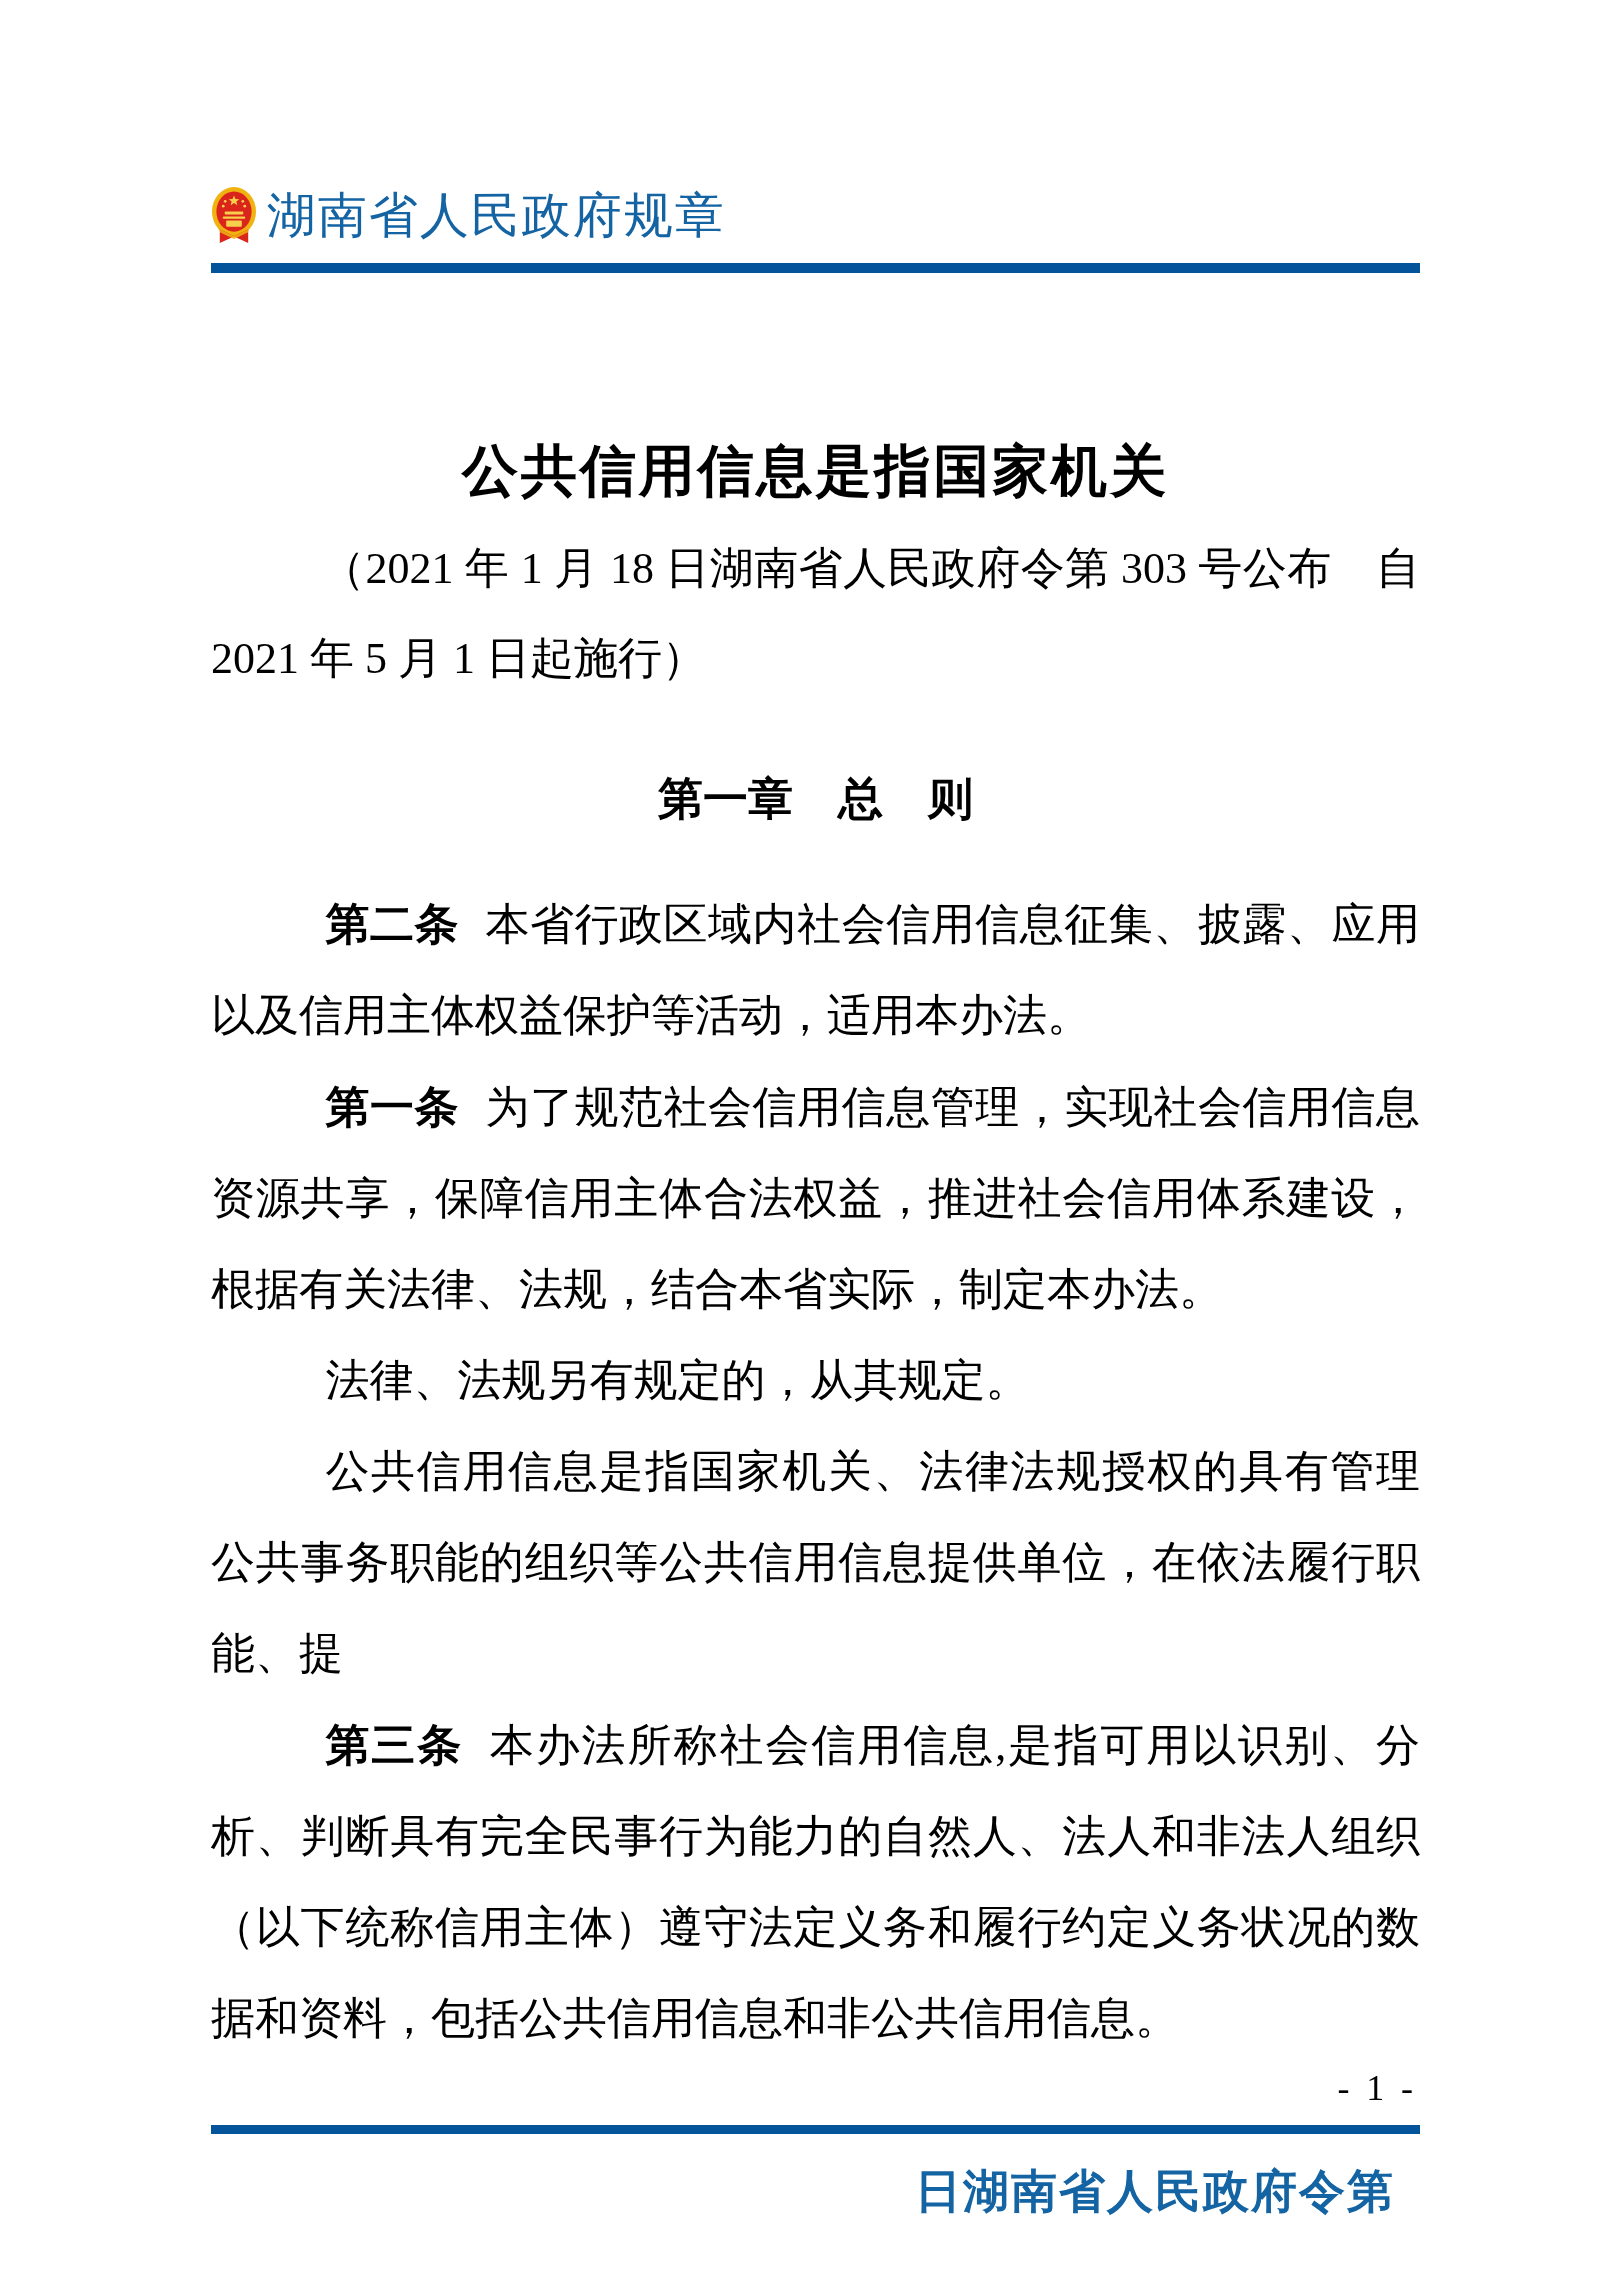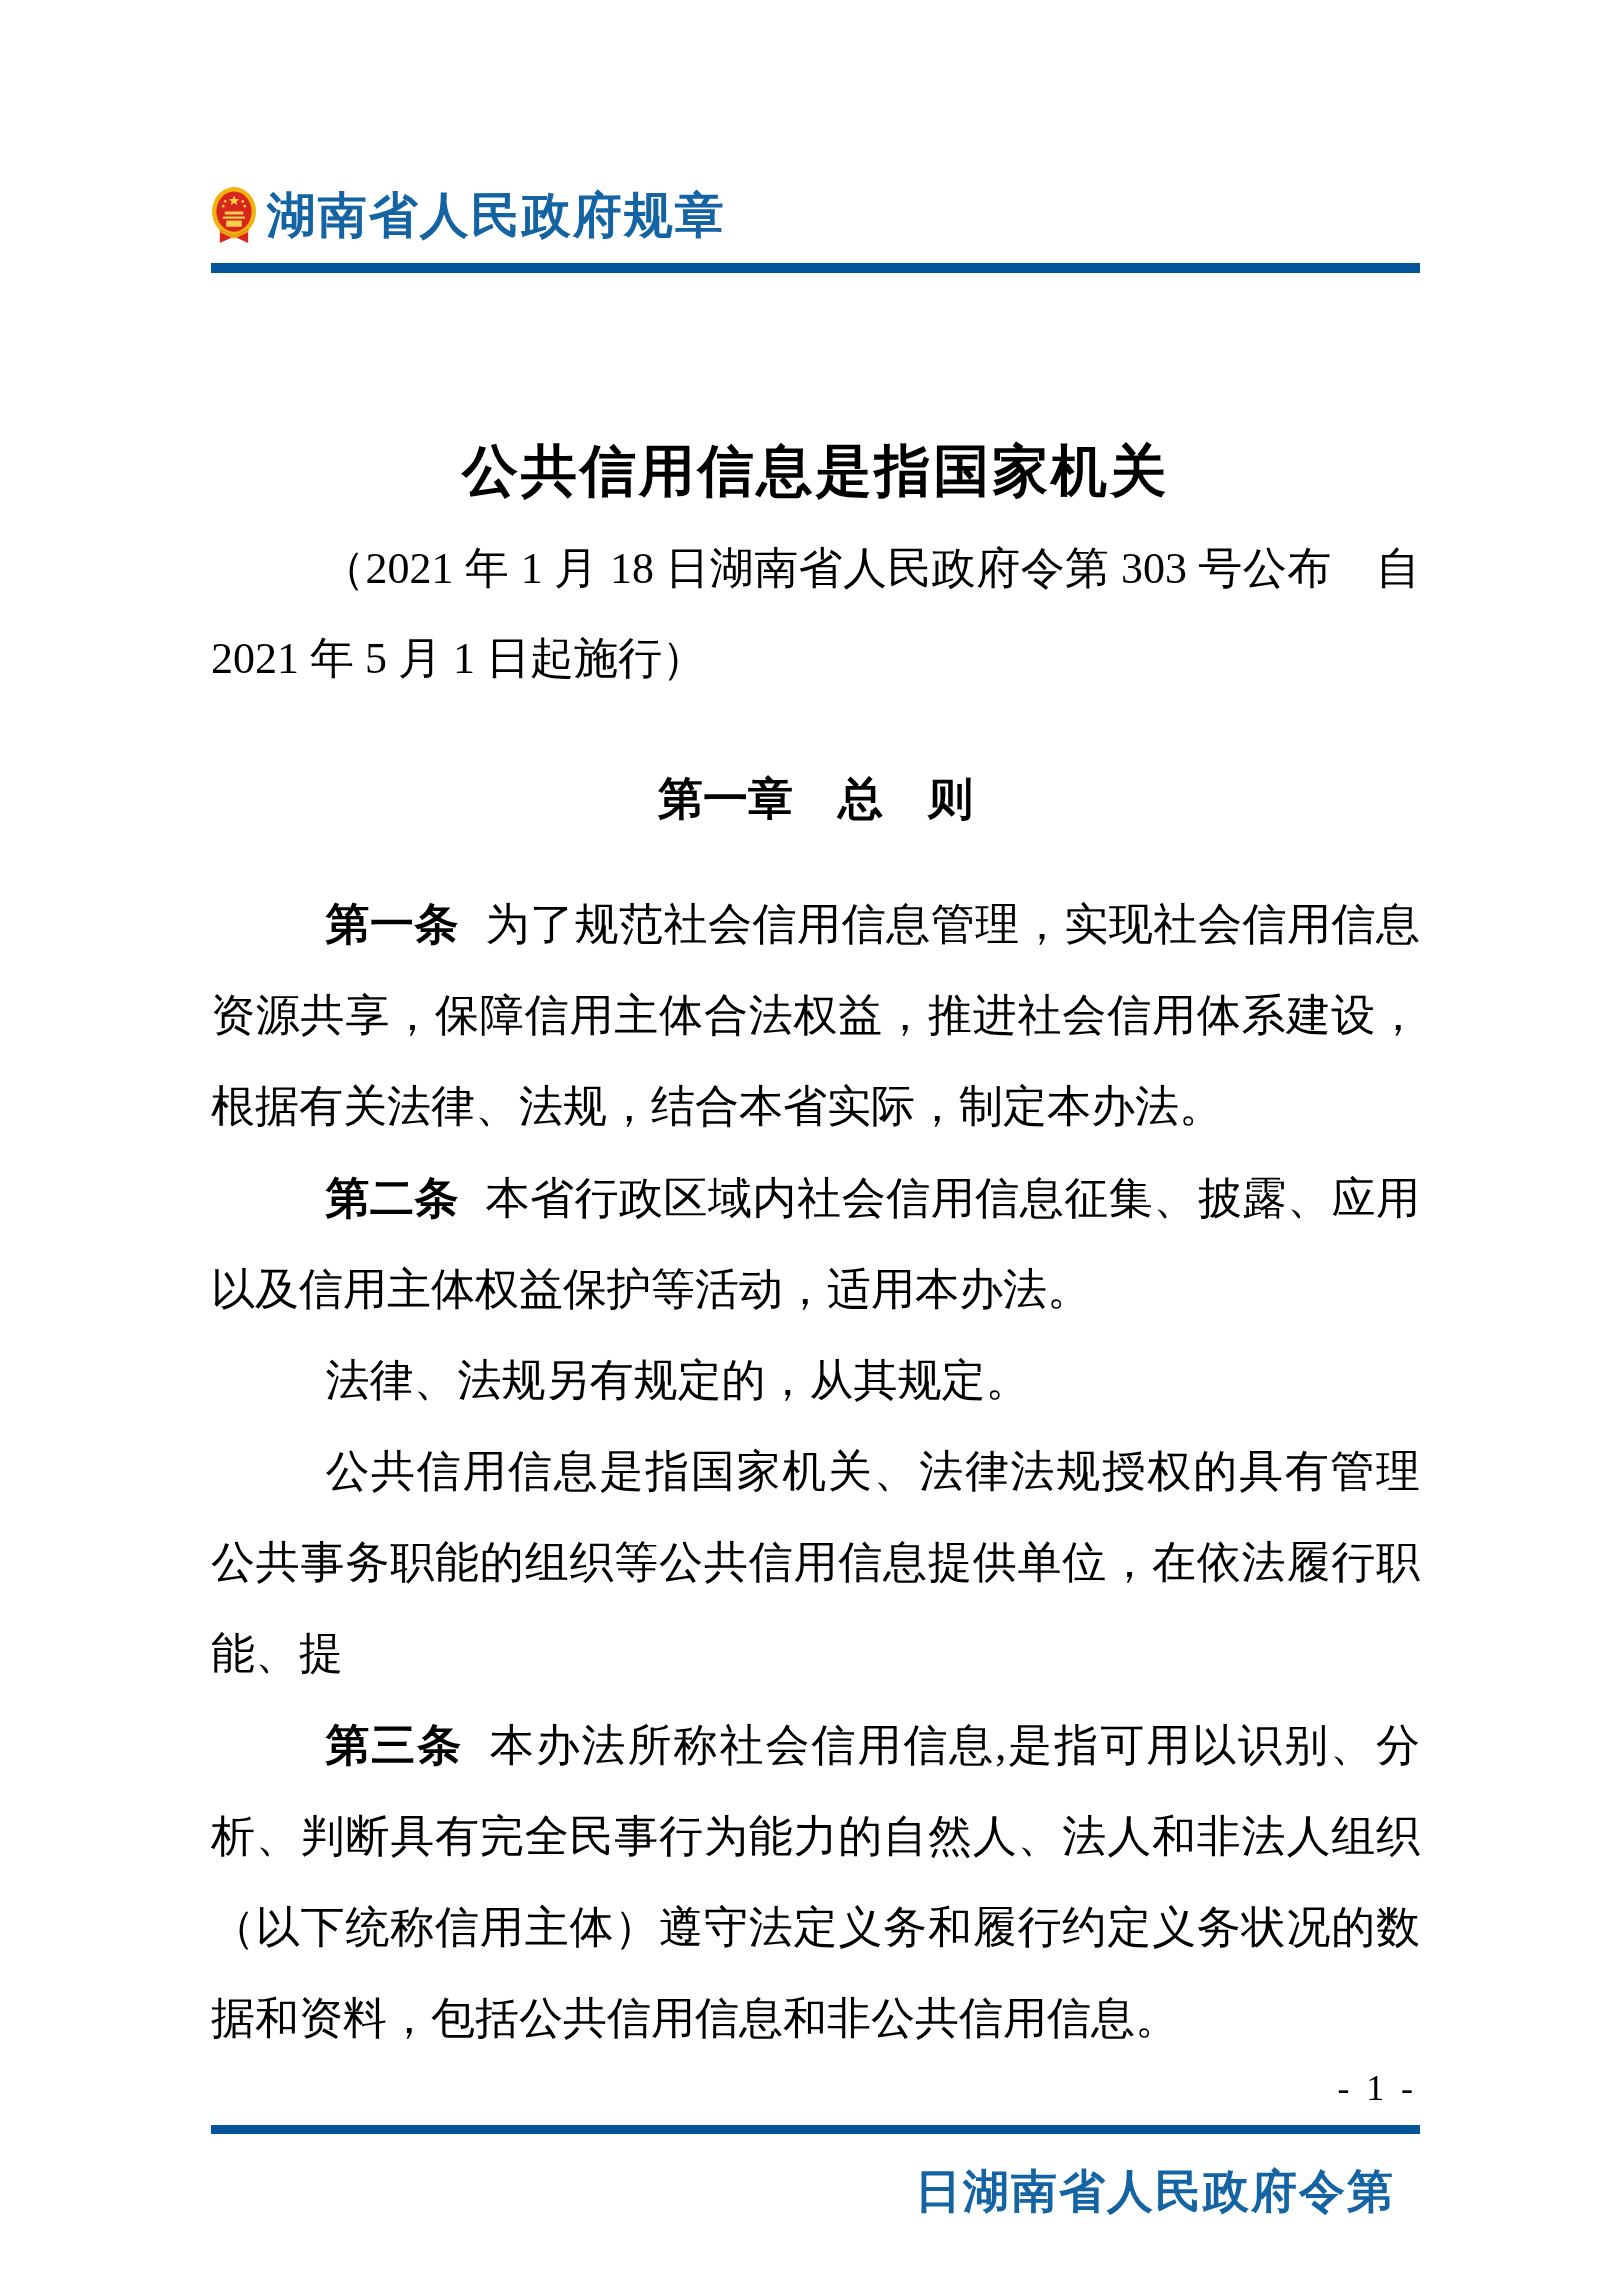--- a/index.html
+++ b/index.html
@@ -17,21 +17,21 @@
   .header {
     display: flex;
     align-items: center;
     margin: 186px 201px 0 211px;
     height: 59px;
     gap: 9.8px;
   }
   .emblem { width: 46px; height: 59px; flex: 0 0 auto; }
   .header-title {
     font-size: 49px;
-    font-weight: bold;
+    font-weight: normal;
     color: #1463A3;
     letter-spacing: 2px;
     white-space: nowrap;
     line-height: 59px;
   }
 
   
   .rule {
     height: 10.8px;
     background: #04549B;
@@ -124,22 +124,22 @@
 
   <div class="rule rule-top"></div>
 
   <div class="doc-title">公共信用信息是指国家机关</div>
 
   <div class="doc-subtitle">（2021 年 1 月 18 日湖南省人民政府令第 303 号公布 自 2021 年 5 月 1 日起施行）</div>
 
   <div class="chapter-heading">第一章 总 则</div>
 
   <div class="body-text">
+    <p class="article"><span class="article-label">第二条</span><span>本省行政区域内社会信用信息征集、披露、应用以及信用主体权益保护等活动，适用本办法。</span></p>
     <p class="article"><span class="article-label">第一条</span><span>为了规范社会信用信息管理，实现社会信用信息资源共享，保障信用主体合法权益，推进社会信用体系建设，根据有关法律、法规，结合本省实际，制定本办法。</span></p>
-    <p class="article"><span class="article-label">第二条</span><span>本省行政区域内社会信用信息征集、披露、应用以及信用主体权益保护等活动，适用本办法。</span></p>
     <p class="article"><span>法律、法规另有规定的，从其规定。</span></p>
     <p class="article"><span>公共信用信息是指国家机关、法律法规授权的具有管理公共事务职能的组织等公共信用信息提供单位，在依法履行职能、提</span></p>
     <p class="article"><span class="article-label">第三条</span><span>本办法所称社会信用信息,是指可用以识别、分析、判断具有完全民事行为能力的自然人、法人和非法人组织（以下统称信用主体）遵守法定义务和履行约定义务状况的数据和资料，包括公共信用信息和非公共信用信息。</span></p>
   </div>
 
   <div class="page-number">- 1 -</div>
   <div class="rule rule-bottom"></div>
   <div class="footer-publisher">日湖南省人民政府令第</div>
 
 </div>

